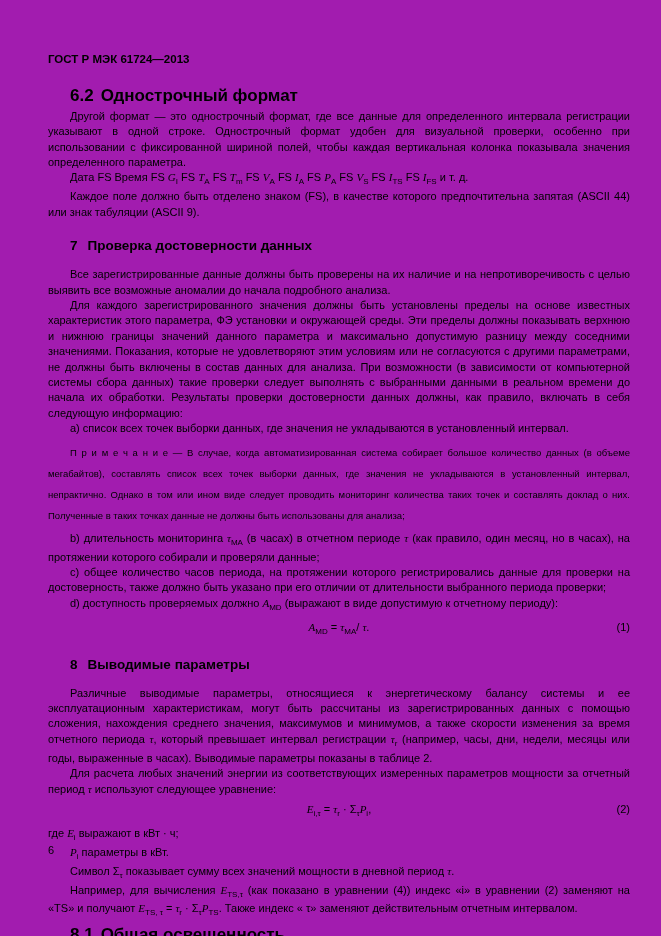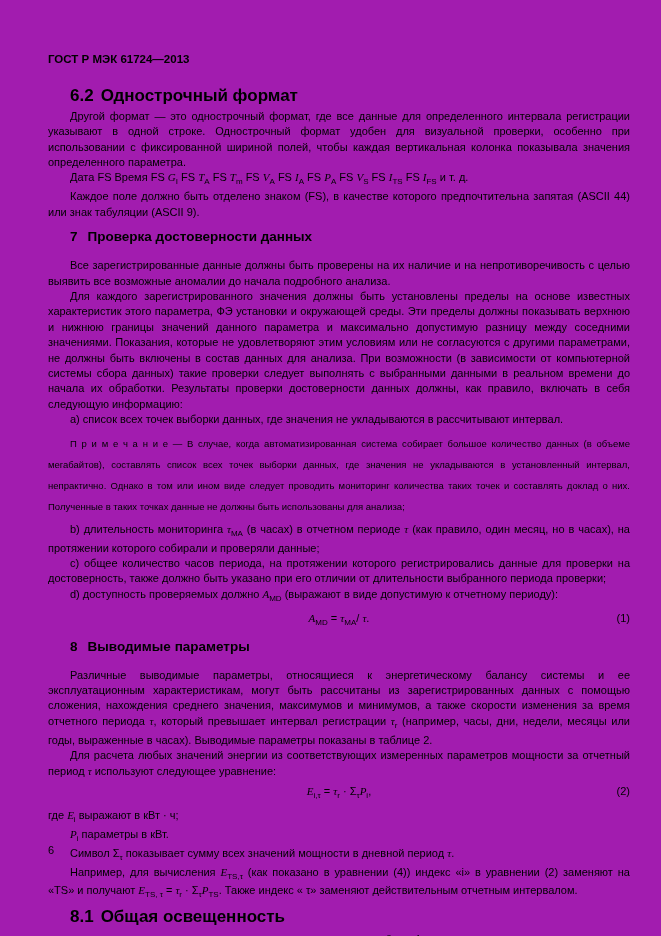--- a/index.html
+++ b/index.html
@@ -21,21 +21,21 @@
     margin: 0 0 21px 0;
   }
   p { margin: 0; text-align: justify; }
   .ind { text-indent: 22px; }
   .noind { text-indent: 0; }
   .left { text-align: left; }
   h2.sec-heading {
     font-size: 13.5px;
     line-height: 17px;
     font-weight: bold;
-    margin: 8px 0 13px 0;
+    margin: 17px 0 13px 0;
     padding-left: 22px;
   }
   h3.sub-heading {
     font-size: 17px;
     font-weight: bold;
     margin: 7px 0 5px 0;
     padding-left: 22px;
   }
   .sec-num { margin-right: 10px; }
   .sub-num { margin-right: 7px; }
@@ -74,21 +74,21 @@
   </h3>
   <p class="ind">Другой формат — это однострочный формат, где все данные для определенного интервала регистрации указывают в одной строке. Однострочный формат удобен для визуальной проверки, особенно при использовании с фиксированной шириной полей, чтобы каждая вертикальная колонка показывала значения определенного параметра.</p>
   <p class="ind left"><span>Дата FS Время FS </span><span class="it">G</span><span class="sub">I</span><span> FS </span><span class="it">T</span><span class="sub">A</span><span> FS </span><span class="it">T</span><span class="sub">m</span><span> FS </span><span class="it">V</span><span class="sub">A</span><span> FS </span><span class="it">I</span><span class="sub">A</span><span> FS </span><span class="it">P</span><span class="sub">A</span><span> FS </span><span class="it">V</span><span class="sub">S</span><span> FS </span><span class="it">I</span><span class="sub">TS</span><span> FS </span><span class="it">I</span><span class="sub">FS</span><span> и т. д.</span></p>
   <p class="ind">Каждое поле должно быть отделено знаком (FS), в качестве которого предпочтительна запятая (ASCII 44) или знак табуляции (ASCII 9).</p>
 
   <h2 class="sec-heading">
     <span class="sec-num">7</span><span>Проверка достоверности данных</span>
   </h2>
   <p class="ind">Все зарегистрированные данные должны быть проверены на их наличие и на непротиворечивость с целью выявить все возможные аномалии до начала подробного анализа.</p>
   <p class="ind">Для каждого зарегистрированного значения должны быть установлены пределы на основе известных характеристик этого параметра, ФЭ установки и окружающей среды. Эти пределы должны показывать верхнюю и нижнюю границы значений данного параметра и максимально допустимую разницу между соседними значениями. Показания, которые не удовлетворяют этим условиям или не согласуются с другими параметрами, не должны быть включены в состав данных для анализа. При возможности (в зависимости от компьютерной системы сбора данных) такие проверки следует выполнять с выбранными данными в реальном времени до начала их обработки. Результаты проверки достоверности данных должны, как правило, включать в себя следующую информацию:</p>
-  <p class="ind">a) список всех точек выборки данных, где значения не укладываются в рассчитывают интервал.</p>
+  <p class="ind">a) список всех точек выборки данных, где значения не укладываются в установленный интервал.</p>
   <p class="note">П р и м е ч а н и е — В случае, когда автоматизированная система собирает большое количество данных (в объеме мегабайтов), составлять список всех точек выборки данных, где значения не укладываются в установленный интервал, непрактично. Однако в том или ином виде следует проводить мониторинг количества таких точек и составлять доклад о них. Полученные в таких точках данные не должны быть использованы для анализа;</p>
   <p class="ind"><span>b) длительность мониторинга </span><span class="it">τ</span><span class="sub">MA</span><span> (в часах) в отчетном периоде </span><span class="it">τ</span><span> (как правило, один месяц, но в часах), на протяжении которого собирали и проверяли данные;</span></p>
   <p class="ind">c) общее количество часов периода, на протяжении которого регистрировались данные для проверки на достоверность, также должно быть указано при его отличии от длительности выбранного периода проверки;</p>
   <p class="ind"><span>d) доступность проверяемых должно </span><span class="it">A</span><span class="sub">MD</span><span> (выражают в виде допустимую к отчетному периоду):</span></p>
   <div class="formula-row">
     <span><span class="it">A</span><span class="sub">MD</span><span> = </span><span class="it">τ</span><span class="sub">MA</span><span>/ </span><span class="it">τ</span><span>.</span></span>
     <span class="eq-num">(1)</span>
   </div>
 
   <h2 class="sec-heading">

